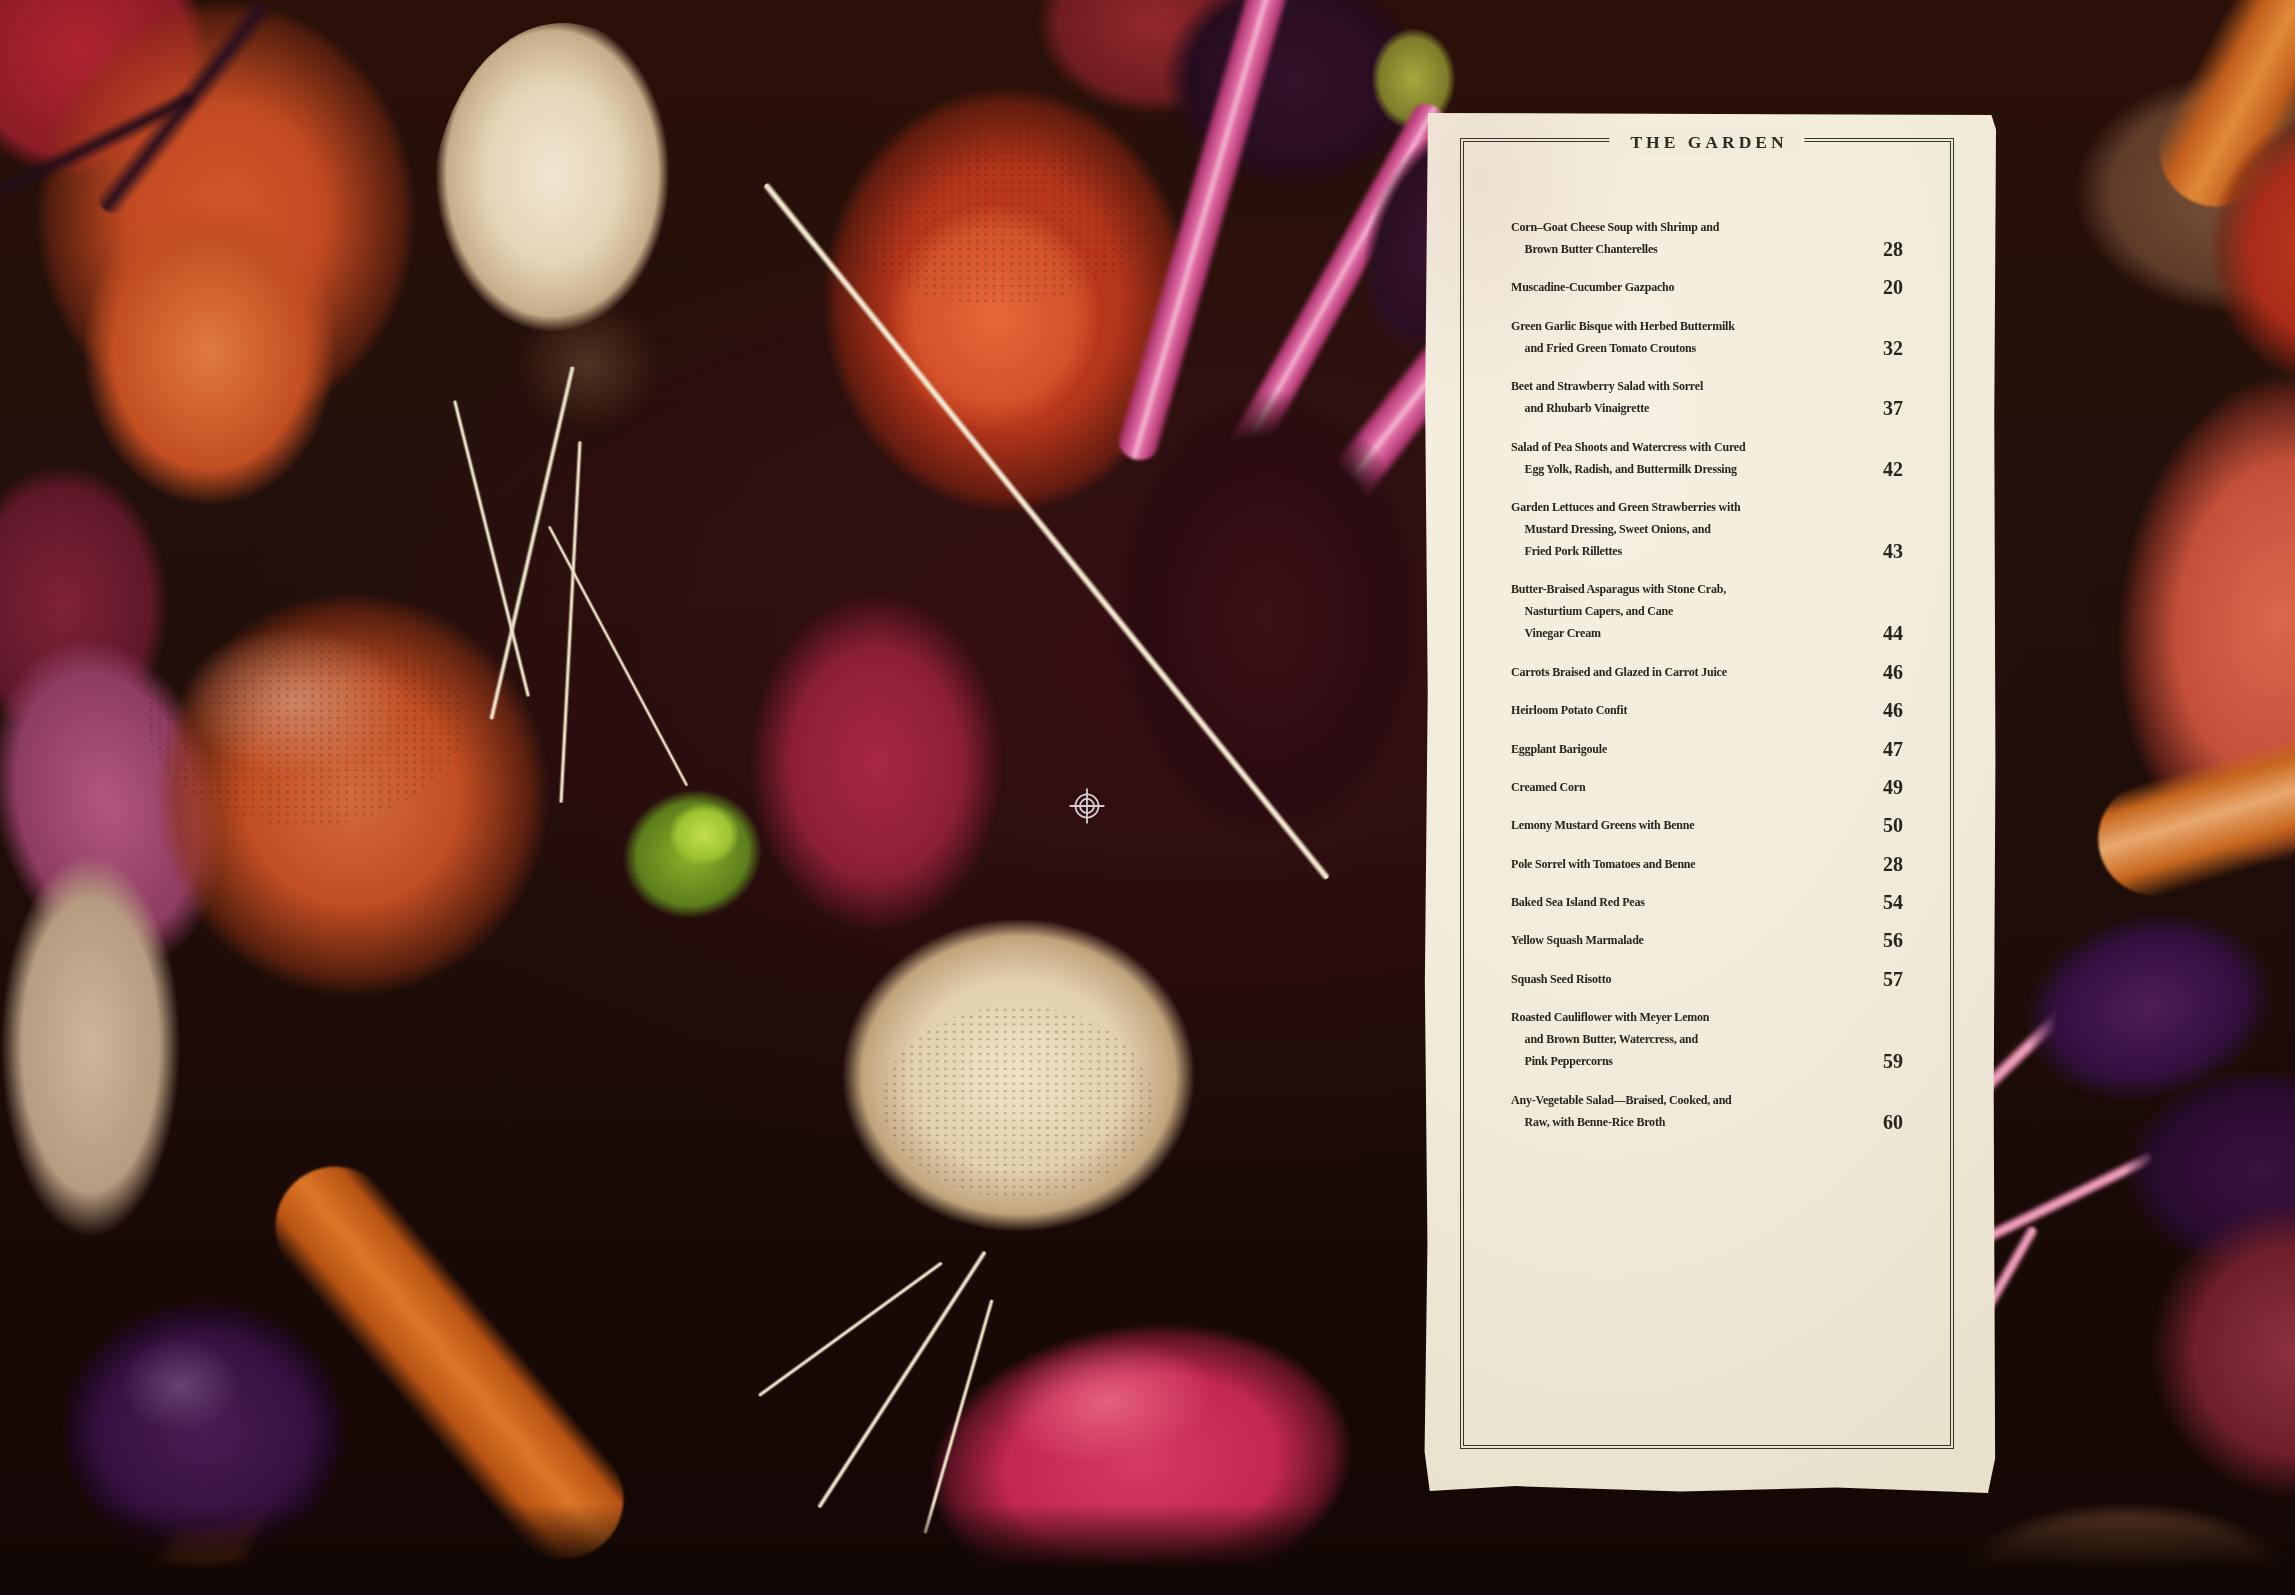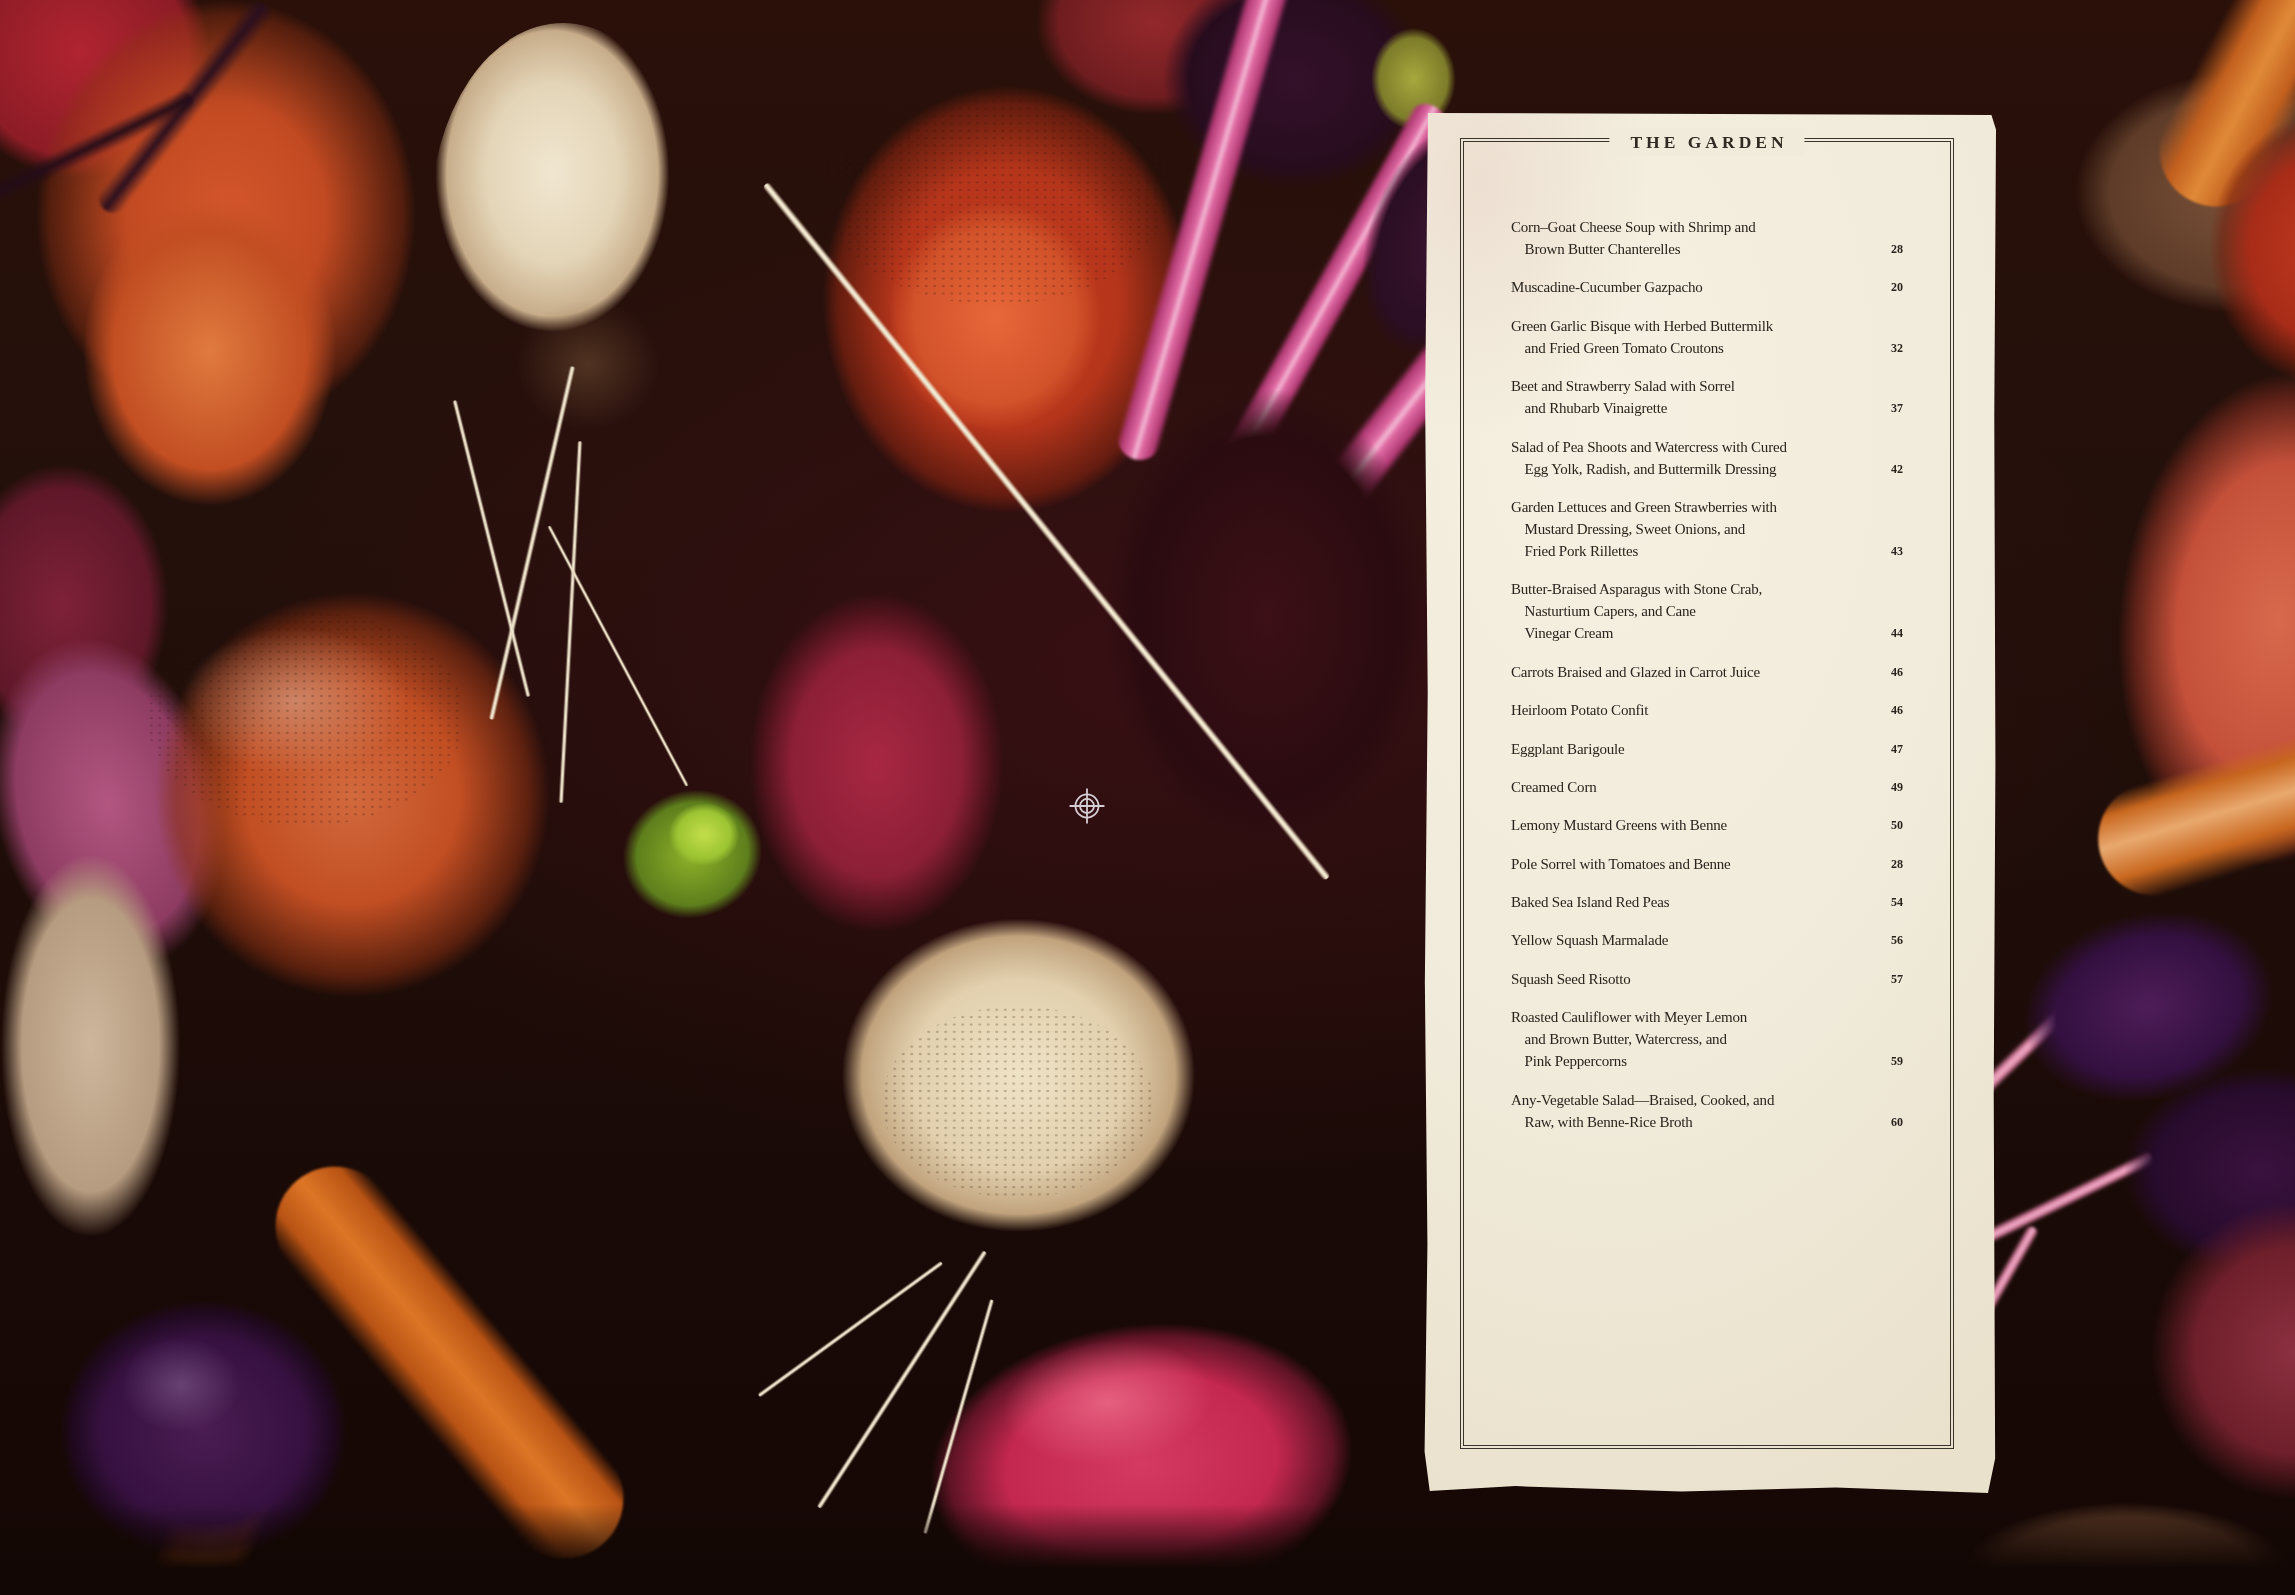--- a/index.html
+++ b/index.html
@@ -123,23 +123,23 @@
       radial-gradient(120% 85% at 32% 22%, #f5f0e1 0%, #f1ebdb 55%, #e9e1cc 100%);
     box-shadow:0 12.4px 51px rgba(8,3,3,.75), -8px 0 22.6px rgba(8,3,3,.35);
     clip-path:polygon(0.7% 0%,99.2% 0.15%,100% 1.2%,99.7% 22%,99.9% 47%,99.6% 71%,99.85% 97.5%,98.6% 100%,72% 99.6%,45% 99.9%,16% 99.5%,1% 99.85%,0.1% 97%,0.6% 82%,0.15% 63%,0.65% 42%,0.2% 21%,0.55% 6%);}
   #frame{position:absolute;left:36px;top:25.4px;right:42px;bottom:44px;
     border:4.5px double #3a352c;}
   #title{position:absolute;left:50%;top:0;transform:translate(-50%,-50%);
     background:#f1ebdb;padding:3.4px 17px 3.4px 21px;
     font-size:17.5px;font-weight:700;letter-spacing:4px;color:#2f2a22;white-space:nowrap;}
   #toc{position:absolute;left:87px;top:103px;width:392px;color:#29241d;}
   .toc-item{position:relative;margin-bottom:16.4px;}
-  .toc-line{font-size:15px;line-height:22px;font-weight:400;letter-spacing:-0.2px;white-space:nowrap;}
+  .toc-line{font-size:12px;line-height:22px;font-weight:700;letter-spacing:-0.2px;white-space:nowrap;}
   .toc-line.indent{padding-left:13.6px;}
-  .toc-page{position:absolute;right:0;bottom:0;font-size:12px;line-height:22px;font-weight:700;}
+  .toc-page{position:absolute;right:0;bottom:0;font-size:20px;line-height:22px;font-weight:700;}
 </style>
 </head>
 <body>
 
 <div id="stage">
 
   <div id="photo">
     <div class="blob" id="b-red-corner"></div>
     <div class="blob" id="b-orange-tl"></div>
     <div class="blob" id="b-orange-tl2"></div>

